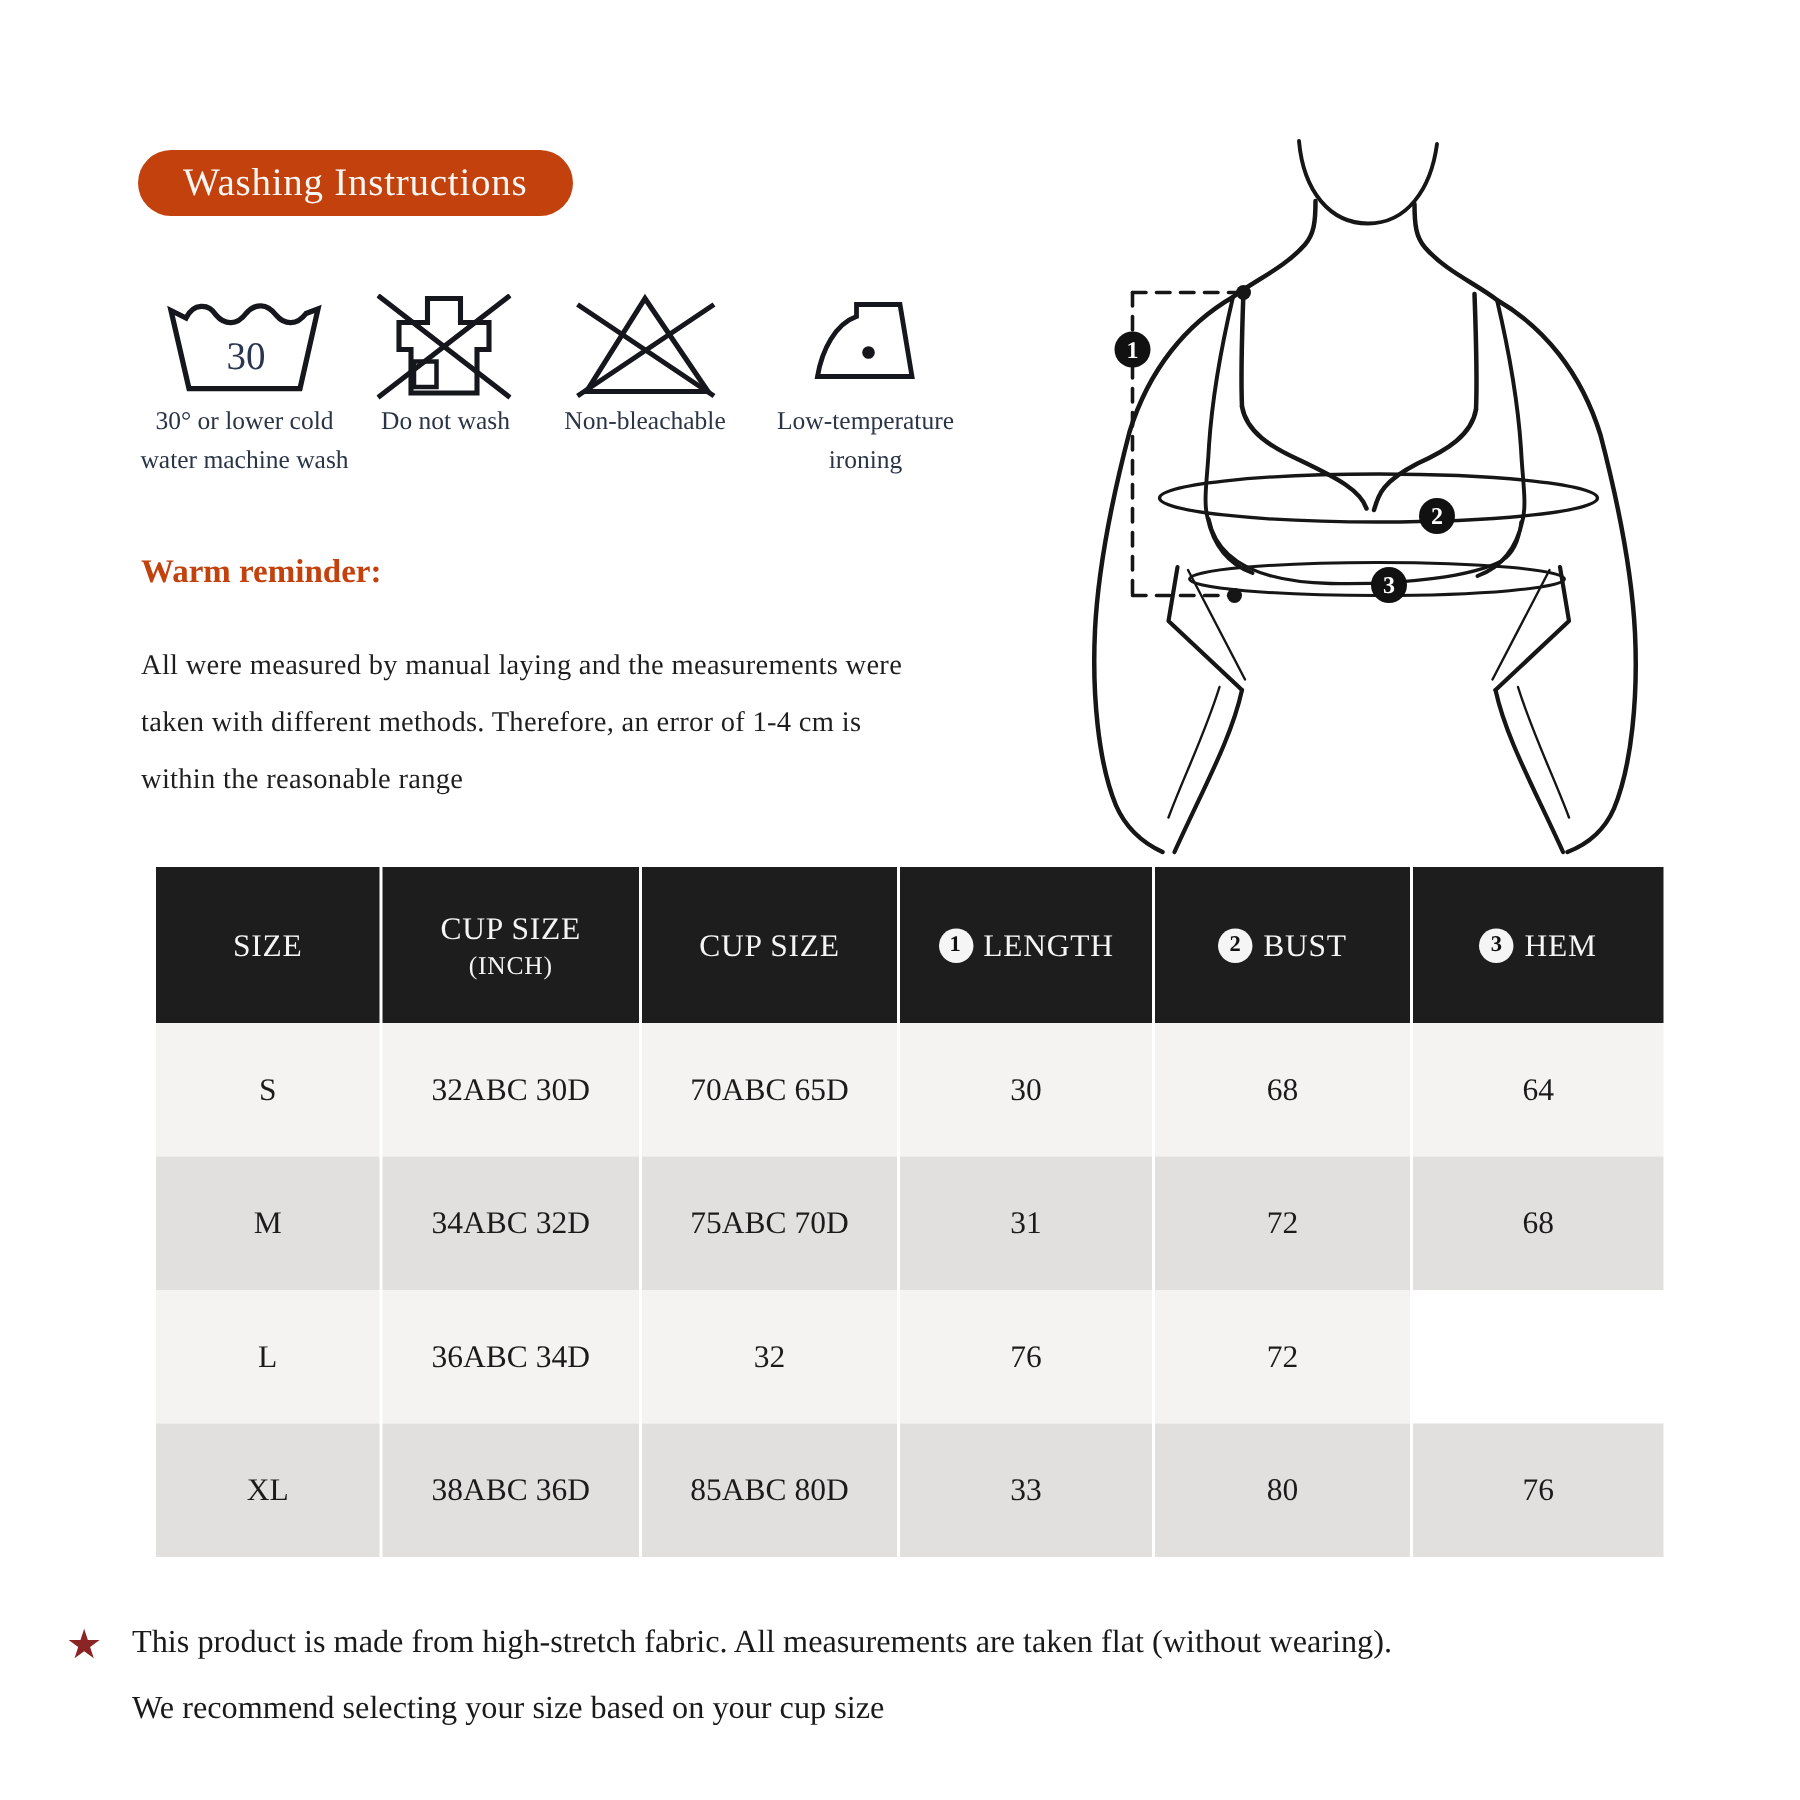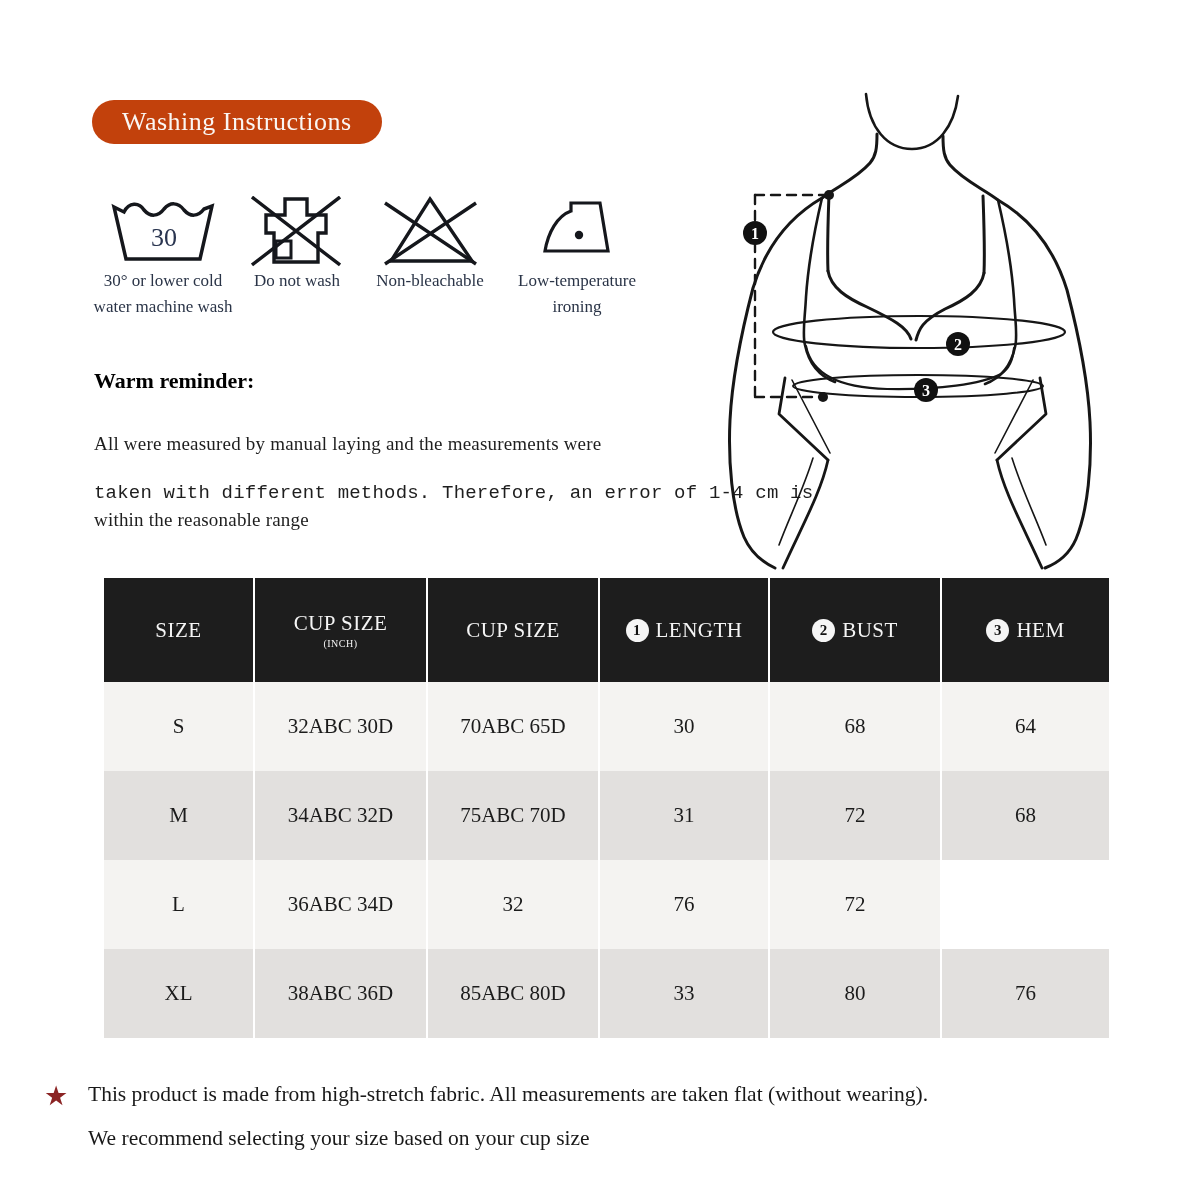--- a/index.html
+++ b/index.html
@@ -19,33 +19,33 @@
   .badge span { color:#faf6f3; font-size:26px; letter-spacing:0.5px; }
 
   
   .wash-label {
     width:220px; text-align:center; color:#2a3447;
     font-size:17px; line-height:26px;
   }
   .icon-stroke { stroke:#15171c; fill:none; stroke-linejoin:miter; stroke-linecap:butt; }
 
   
-  .reminder-head { left:94px; top:368px; font-size:22px; font-weight:bold; color:#000000; }
+  .reminder-head { left:94px; top:368px; font-size:22px; font-weight:bold; color:#c2410c; }
   .reminder-line { left:94px; font-size:19px; color:#1e1e1e; letter-spacing:0.2px; }
 
   
   .size-table { left:88px; top:578px; width:1005px; }
   .trow { display:grid; grid-template-columns:149px 171px 170px 168px 170px 167px; column-gap:2px;padding-left:16px; }
   .thead { height:104px; }
   .thead .cell {
     background:#1d1d1d; color:#f5f5f5; display:flex; flex-direction:column;
     align-items:center; justify-content:center; font-size:21px; letter-spacing:0.5px;
   }
   .thead .cell .hline { display:flex; align-items:center; gap:7px; }
-  .thead .sub { font-size:10px; margin-top:2px; letter-spacing:0.5px; }
+  .thead .sub { font-size:17px; margin-top:2px; letter-spacing:0.5px; }
   .numcircle {
     display:inline-flex; width:23px; height:23px; border-radius:50%;
     background:#f5f5f5; color:#111; font-size:15px; font-weight:bold;
     align-items:center; justify-content:center; flex:0 0 auto;
   }
   .tbody-row { height:89px; }
   .tbody-row .cell {
     display:flex; align-items:center; justify-content:center;
     font-size:21px; color:#1b1b1b;
   }
@@ -97,21 +97,21 @@
     <path class="icon-stroke" stroke-width="3.2" d="M31,12 V4 H60 L68,52 H5 C8,34 17,17 31,12 Z"></path>
     <circle cx="39" cy="36" r="4.2" fill="#15171c"></circle>
   </svg>
   <div class="abs wash-label" style="left:467px; top:268px;">
     <div>Low-temperature</div>
     <div>ironing</div>
   </div>
 
   <div class="abs reminder-head">Warm reminder:</div>
   <div class="abs reminder-line" style="top:433px;">All were measured by manual laying and the measurements were</div>
-  <div class="abs reminder-line" style="top:482px;font-family:Liberation Mono, monospace;">taken with different methods. Therefore, an error of 1-4 cm is</div>
+  <div class="abs reminder-line" style="top:471px;">taken with different methods. Therefore, an error of 1-4 cm is</div>
   <div class="abs reminder-line" style="top:509px;">within the reasonable range</div>
 
   <svg class="abs" style="left:695px; top:90px;" width="470" height="480" viewBox="0 0 470 480">
     <g stroke="#161616" fill="none" stroke-linecap="round" stroke-linejoin="round">
 
       <path stroke-width="2.6" d="M171,4 C174,38 192,59 217,59 C243,59 259,36 263,6"></path>
 
       <path stroke-width="3" d="M182,44 C182,58 181,66 175,73 C161,89 141,97 127,108 C96,126 71,156 58,198 C46,244 37,290 35,330 C33,372 37,418 49,447 C56,463 67,472 80,478"></path>
       <path stroke-width="3" d="M248,46 C248,60 249,68 255,75 C269,91 289,99 303,110 C334,128 359,158 372,200 C384,246 393,292 395,332 C397,374 393,420 381,449 C374,465 363,473 350,478"></path>
 

